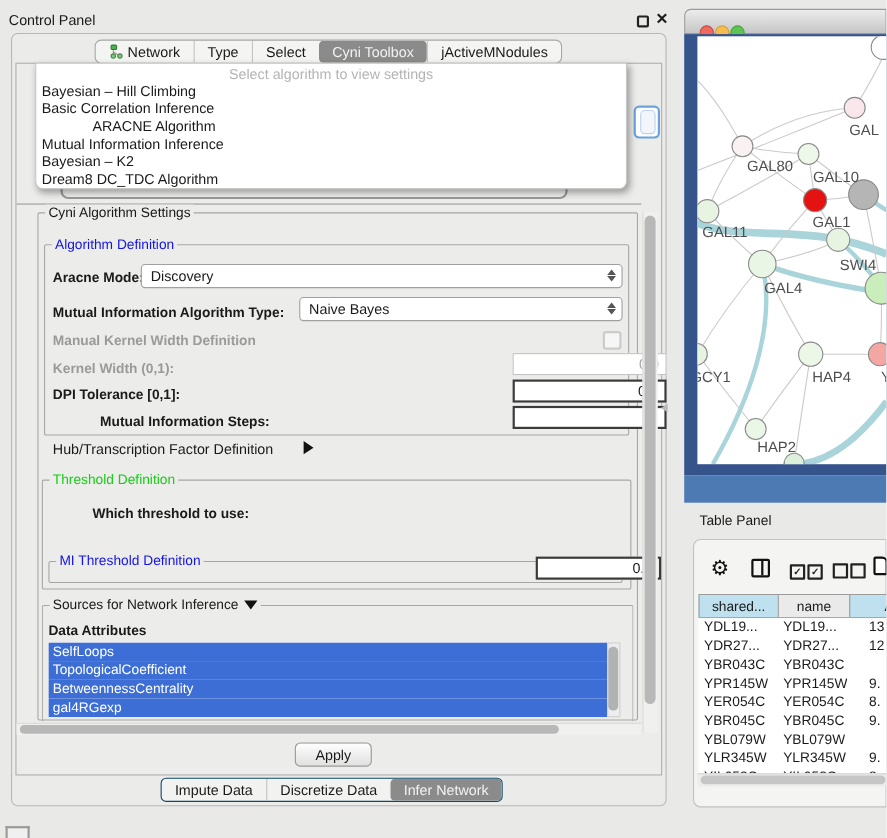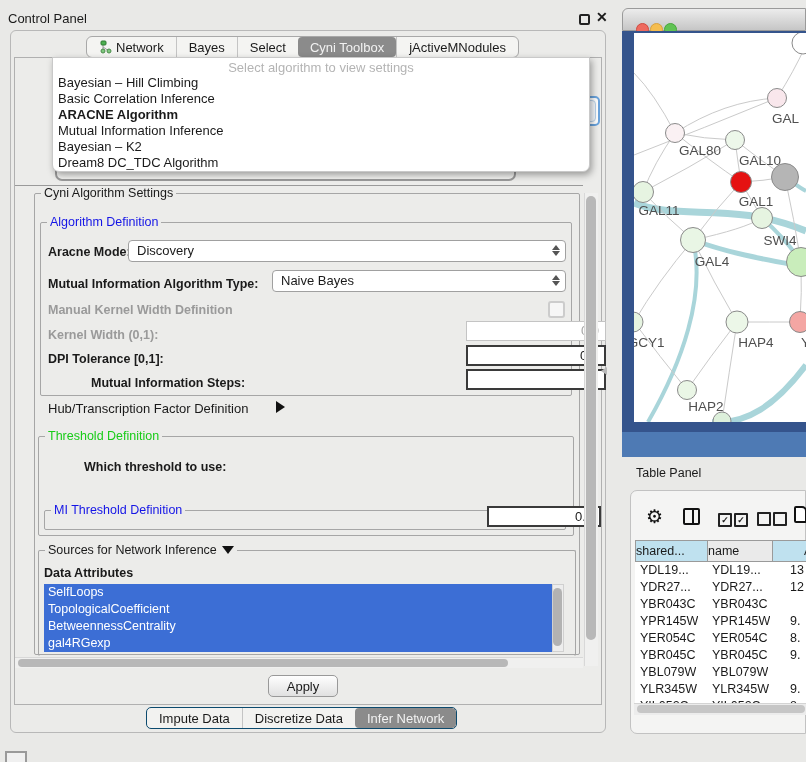--- a/index.html
+++ b/index.html
@@ -16,26 +16,26 @@
   #top-tabs{left:86px;top:36px;height:22px;display:flex;border:1px solid #a8a8a8;border-radius:6px;background:#f4f4f2;overflow:hidden;}
   .tab{display:flex;align-items:center;gap:4px;padding:0 12px;font-size:13px;border-left:1px solid #c4c4c4;white-space:nowrap;}
   .tab:first-child{border-left:none;}
   .tab.sel{background:#8b8b8b;color:#f2f2f2;border-radius:4px;border-left:none;}
   
   #frag-combo{left:576px;top:96px;width:24px;height:30px;border:2px solid #6aa3dc;border-radius:5px;background:#fff;}
   #frag-combo-inner{left:582px;top:100px;width:14px;height:22px;border:1px solid #b9d2ea;border-radius:4px;background:#f2f6fb;}
   #frag-box{left:55px;top:158px;width:461px;height:23px;border:2px solid #9a9a9a;border-radius:7px;background:#f2f2f0;}
   #frag-line{left:15px;top:185px;width:568px;height:1px;background:#9a9a9a;}
   
-  #dropdown{left:52px;top:57px;width:538px;height:115px;background:#fff;border:1px solid #c9c9c9;
+  #dropdown{left:32px;top:57px;width:538px;height:115px;background:#fff;border:1px solid #c9c9c9;
             border-radius:0 0 7px 7px;box-shadow:2px 3px 7px rgba(0,0,0,.35);padding-left:22px;}
   #dd-header{left:0;right:0;top:2px;text-align:center;color:#b4b4b4;font-size:13px;}
   #dd-list{left:5px;top:17px;right:5px;}
   .dd-item{height:16px;line-height:16px;font-size:13px;white-space:nowrap;}
-  .dd-item.bold{font-weight:bold;}
+  .dd-item.bold{font-weight:normal;margin-left:46px;}
   
   .group{border:1px solid #a6a6a6;border-radius:2px;}
   .gtitle{position:absolute;top:-8px;left:6px;background:#ececea;padding:0 3px;font-size:12.5px;white-space:nowrap;}
   .blue{color:#1414e6;} .green{color:#18cc18;}
   .lbl{position:absolute;font-size:12.5px;font-weight:bold;white-space:nowrap;}
   .lbl.dis{color:#9a9a9a;}
   .combo{position:absolute;border:1px solid #a0a0a0;border-radius:4px;background:#fff;font-size:13px;
          line-height:20px;padding:0 8px;box-sizing:border-box;overflow:hidden;}
   .stepper{position:absolute;right:5px;top:3px;width:9px;}
   .stepper:before,.stepper:after{content:"";display:block;margin:1px auto;width:0;height:0;border-left:4px solid transparent;border-right:4px solid transparent;}
@@ -72,21 +72,21 @@
   
   #tp-title{left:636px;top:466px;font-size:12.5px;}
   #tp-win{left:630px;top:490px;width:176px;height:244px;background:#f4f4f3;border:1px solid #c2c2c2;border-radius:7px 0 0 7px;}
   .gear{position:absolute;font-size:19px;color:#111;}
   .split-icon{position:absolute;width:17px;height:17px;border:2px solid #111;border-radius:2px;}
   .split-icon:before{content:"";position:absolute;left:50%;top:0;bottom:0;width:2px;background:#111;}
   .cb{display:inline-block;width:10px;height:10px;border:2px solid #222;border-radius:1px;margin-right:2px;
       font-size:9px;line-height:10px;text-align:center;font-weight:bold;}
   .doc-icon{position:absolute;width:13px;height:17px;border:2px solid #111;border-radius:2px 5px 2px 2px;background:#fff;}
   #tbl-header{left:635px;top:540px;width:171px;height:22px;display:flex;border-top:1px solid #9a9a9a;border-bottom:1px solid #9a9a9a;}
-  .hcell{border-left:1px solid #9a9a9a;font-size:12.5px;line-height:20px;overflow:hidden;white-space:nowrap;box-sizing:border-box;}
+  .hcell{border-left:1px solid #9a9a9a;font-size:12.5px;line-height:20px;text-align:center;overflow:hidden;white-space:nowrap;box-sizing:border-box;}
   #tbl-body{left:635px;top:562px;width:171px;height:141px;background:#fff;overflow:hidden;}
   .trow{position:relative;height:17px;font-size:12.5px;line-height:17px;white-space:nowrap;}
   .tc{position:absolute;top:0;overflow:hidden;text-align:right;}
   #tbl-hscroll{left:634px;top:703px;width:172px;height:12px;background:#ececec;border-top:1px solid #d4d4d4;}
   #tbl-hthumb{left:637px;top:705px;width:168px;height:8px;background:#c6c6c6;border-radius:4px;}
   svg text{font-family:"Liberation Sans",sans-serif;}
 </style>
 </head>
 <body>
 
@@ -105,21 +105,21 @@
           <svg width="13" height="14" viewBox="0 0 13 14" style="display:block">
             <path d="M4 3 L4 11 M4 7 L10 11" stroke="#9a9a9a" fill="none"></path>
             <rect x="2" y="1" width="5" height="4" rx="1" fill="#4caf50" stroke="#2e7d32"></rect>
             <circle cx="4" cy="11" r="2" fill="#7ec87e" stroke="#4a8a4a"></circle>
             <circle cx="10" cy="11" r="2" fill="#7ec87e" stroke="#4a8a4a"></circle>
           </svg>
         </span>
         <span>Network</span>
       </div>
       <div class="tab">
-        <span>Bayes</span>
+        <span>Type</span>
       </div>
       <div class="tab">
         <span>Select</span>
       </div>
       <div class="tab sel">
         <span>Cyni Toolbox</span>
       </div>
       <div class="tab">
         <span>jActiveMNodules</span>
       </div>

